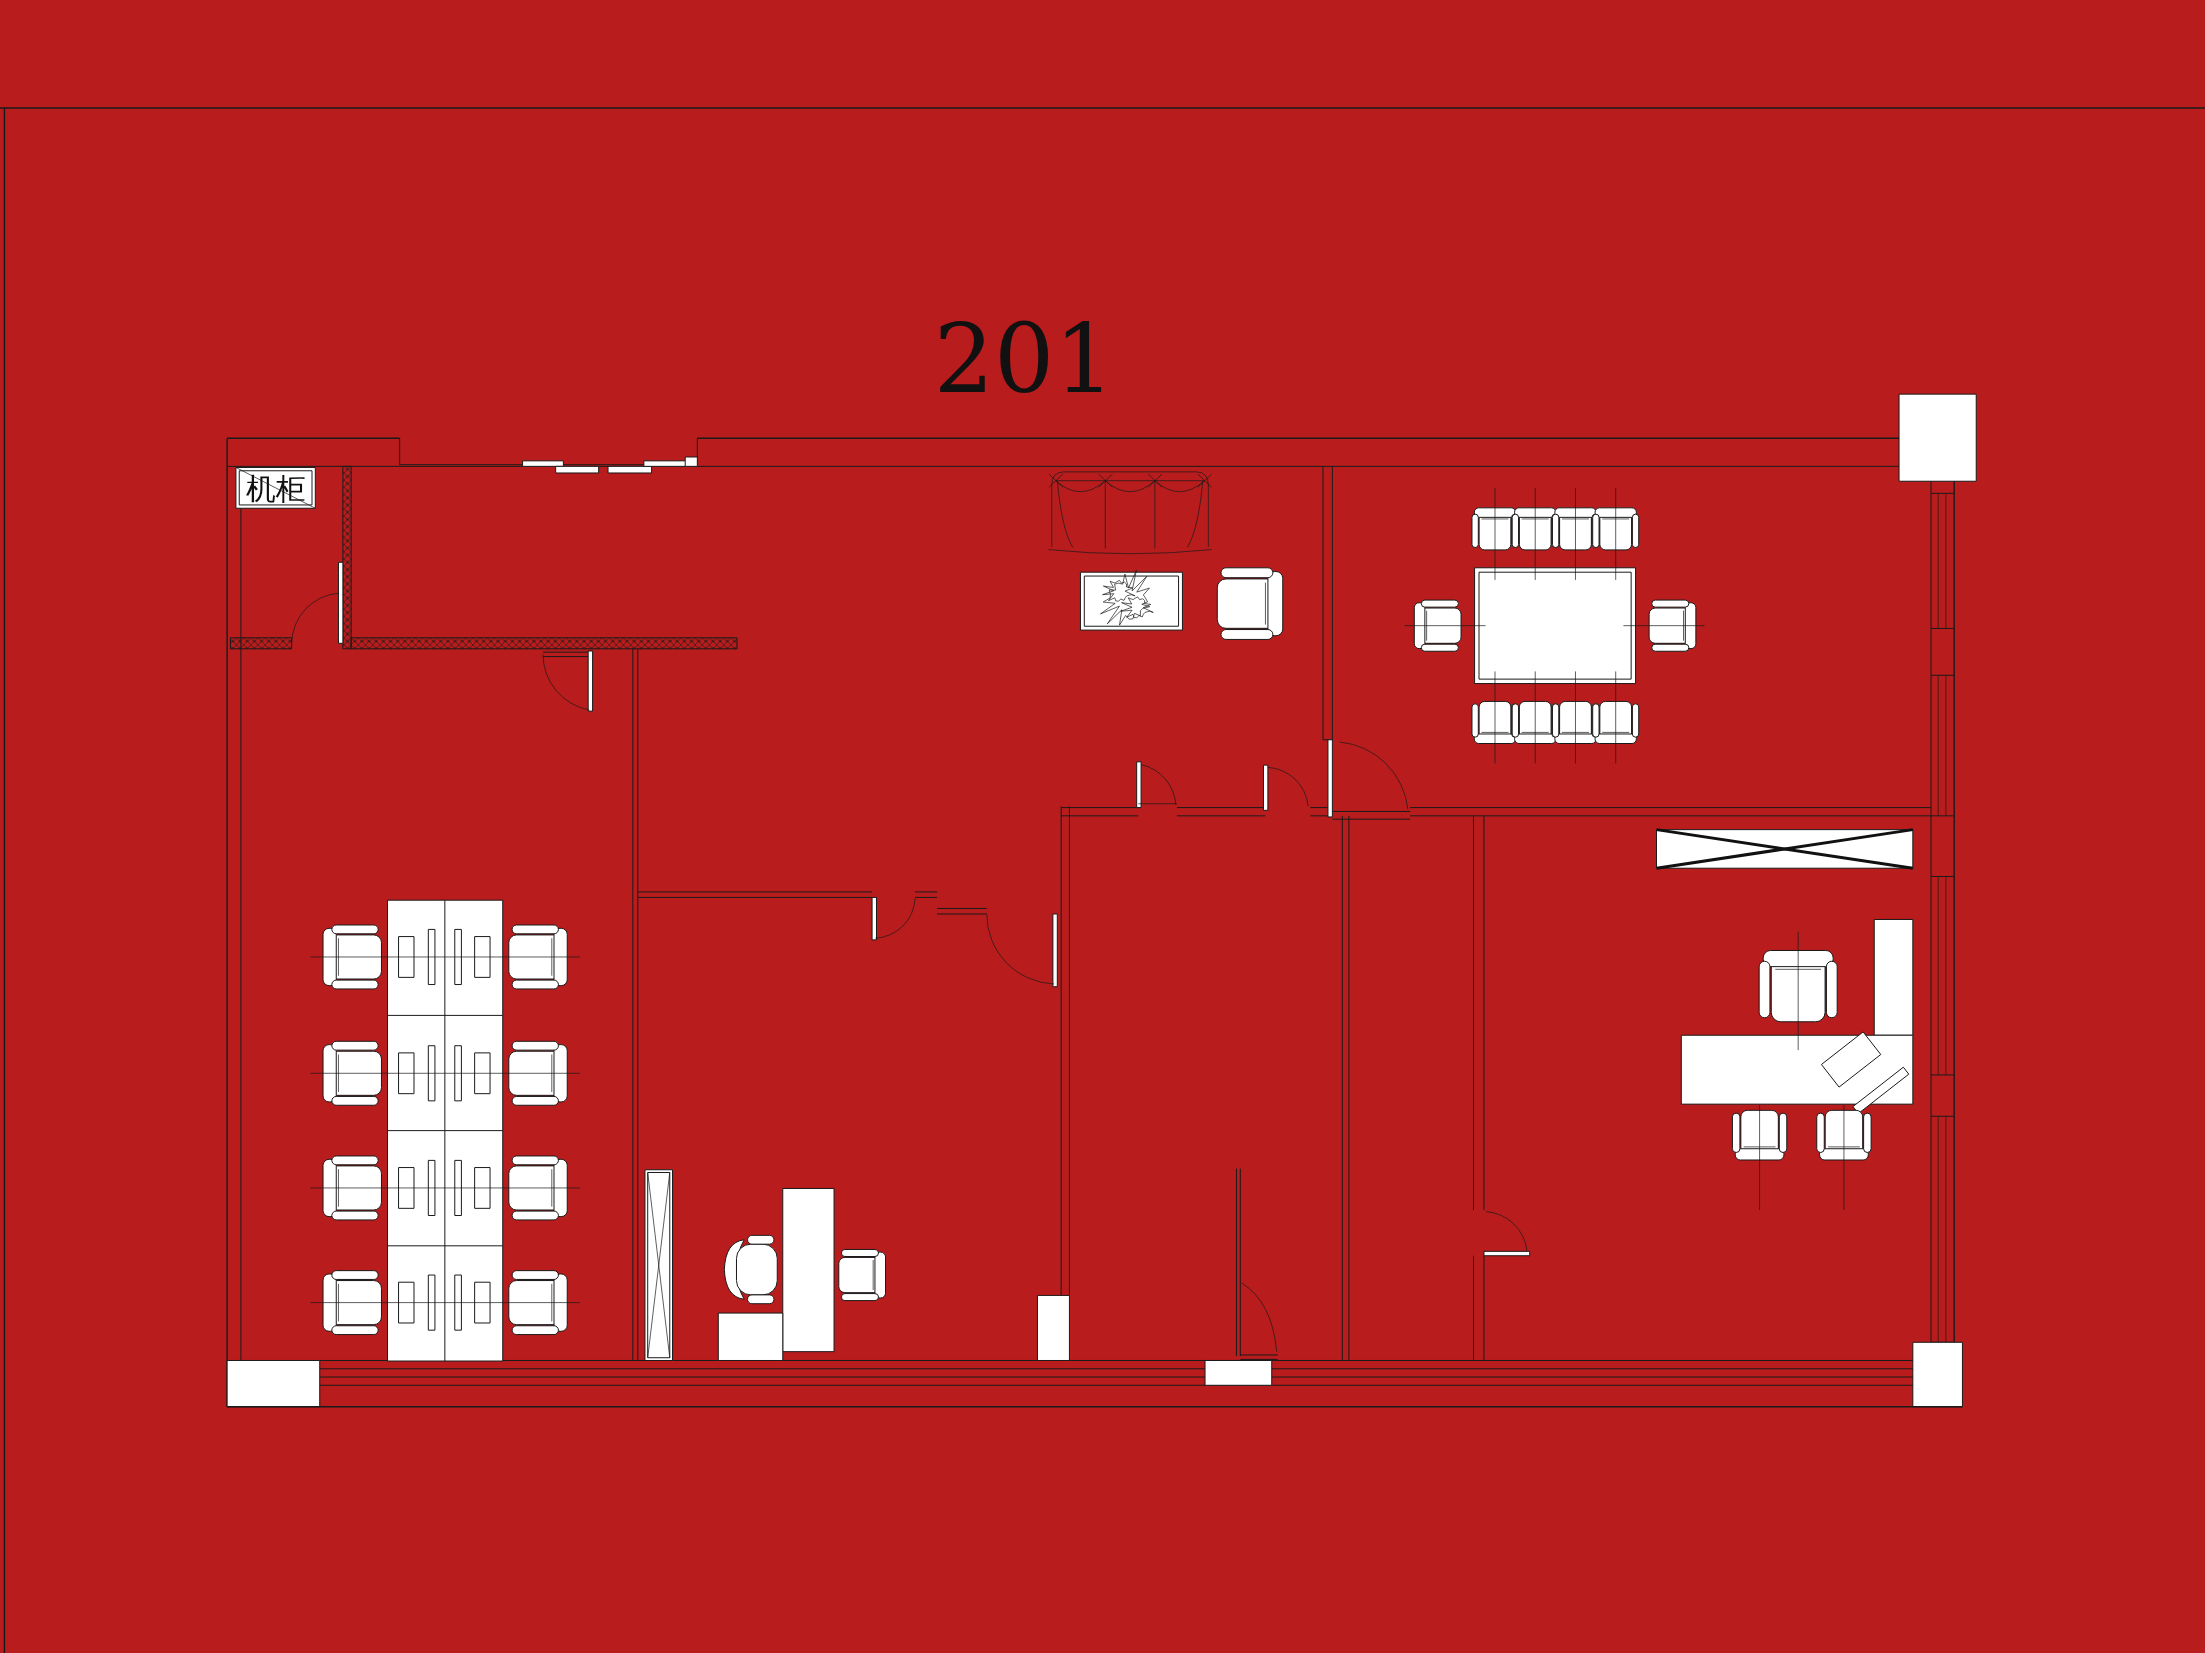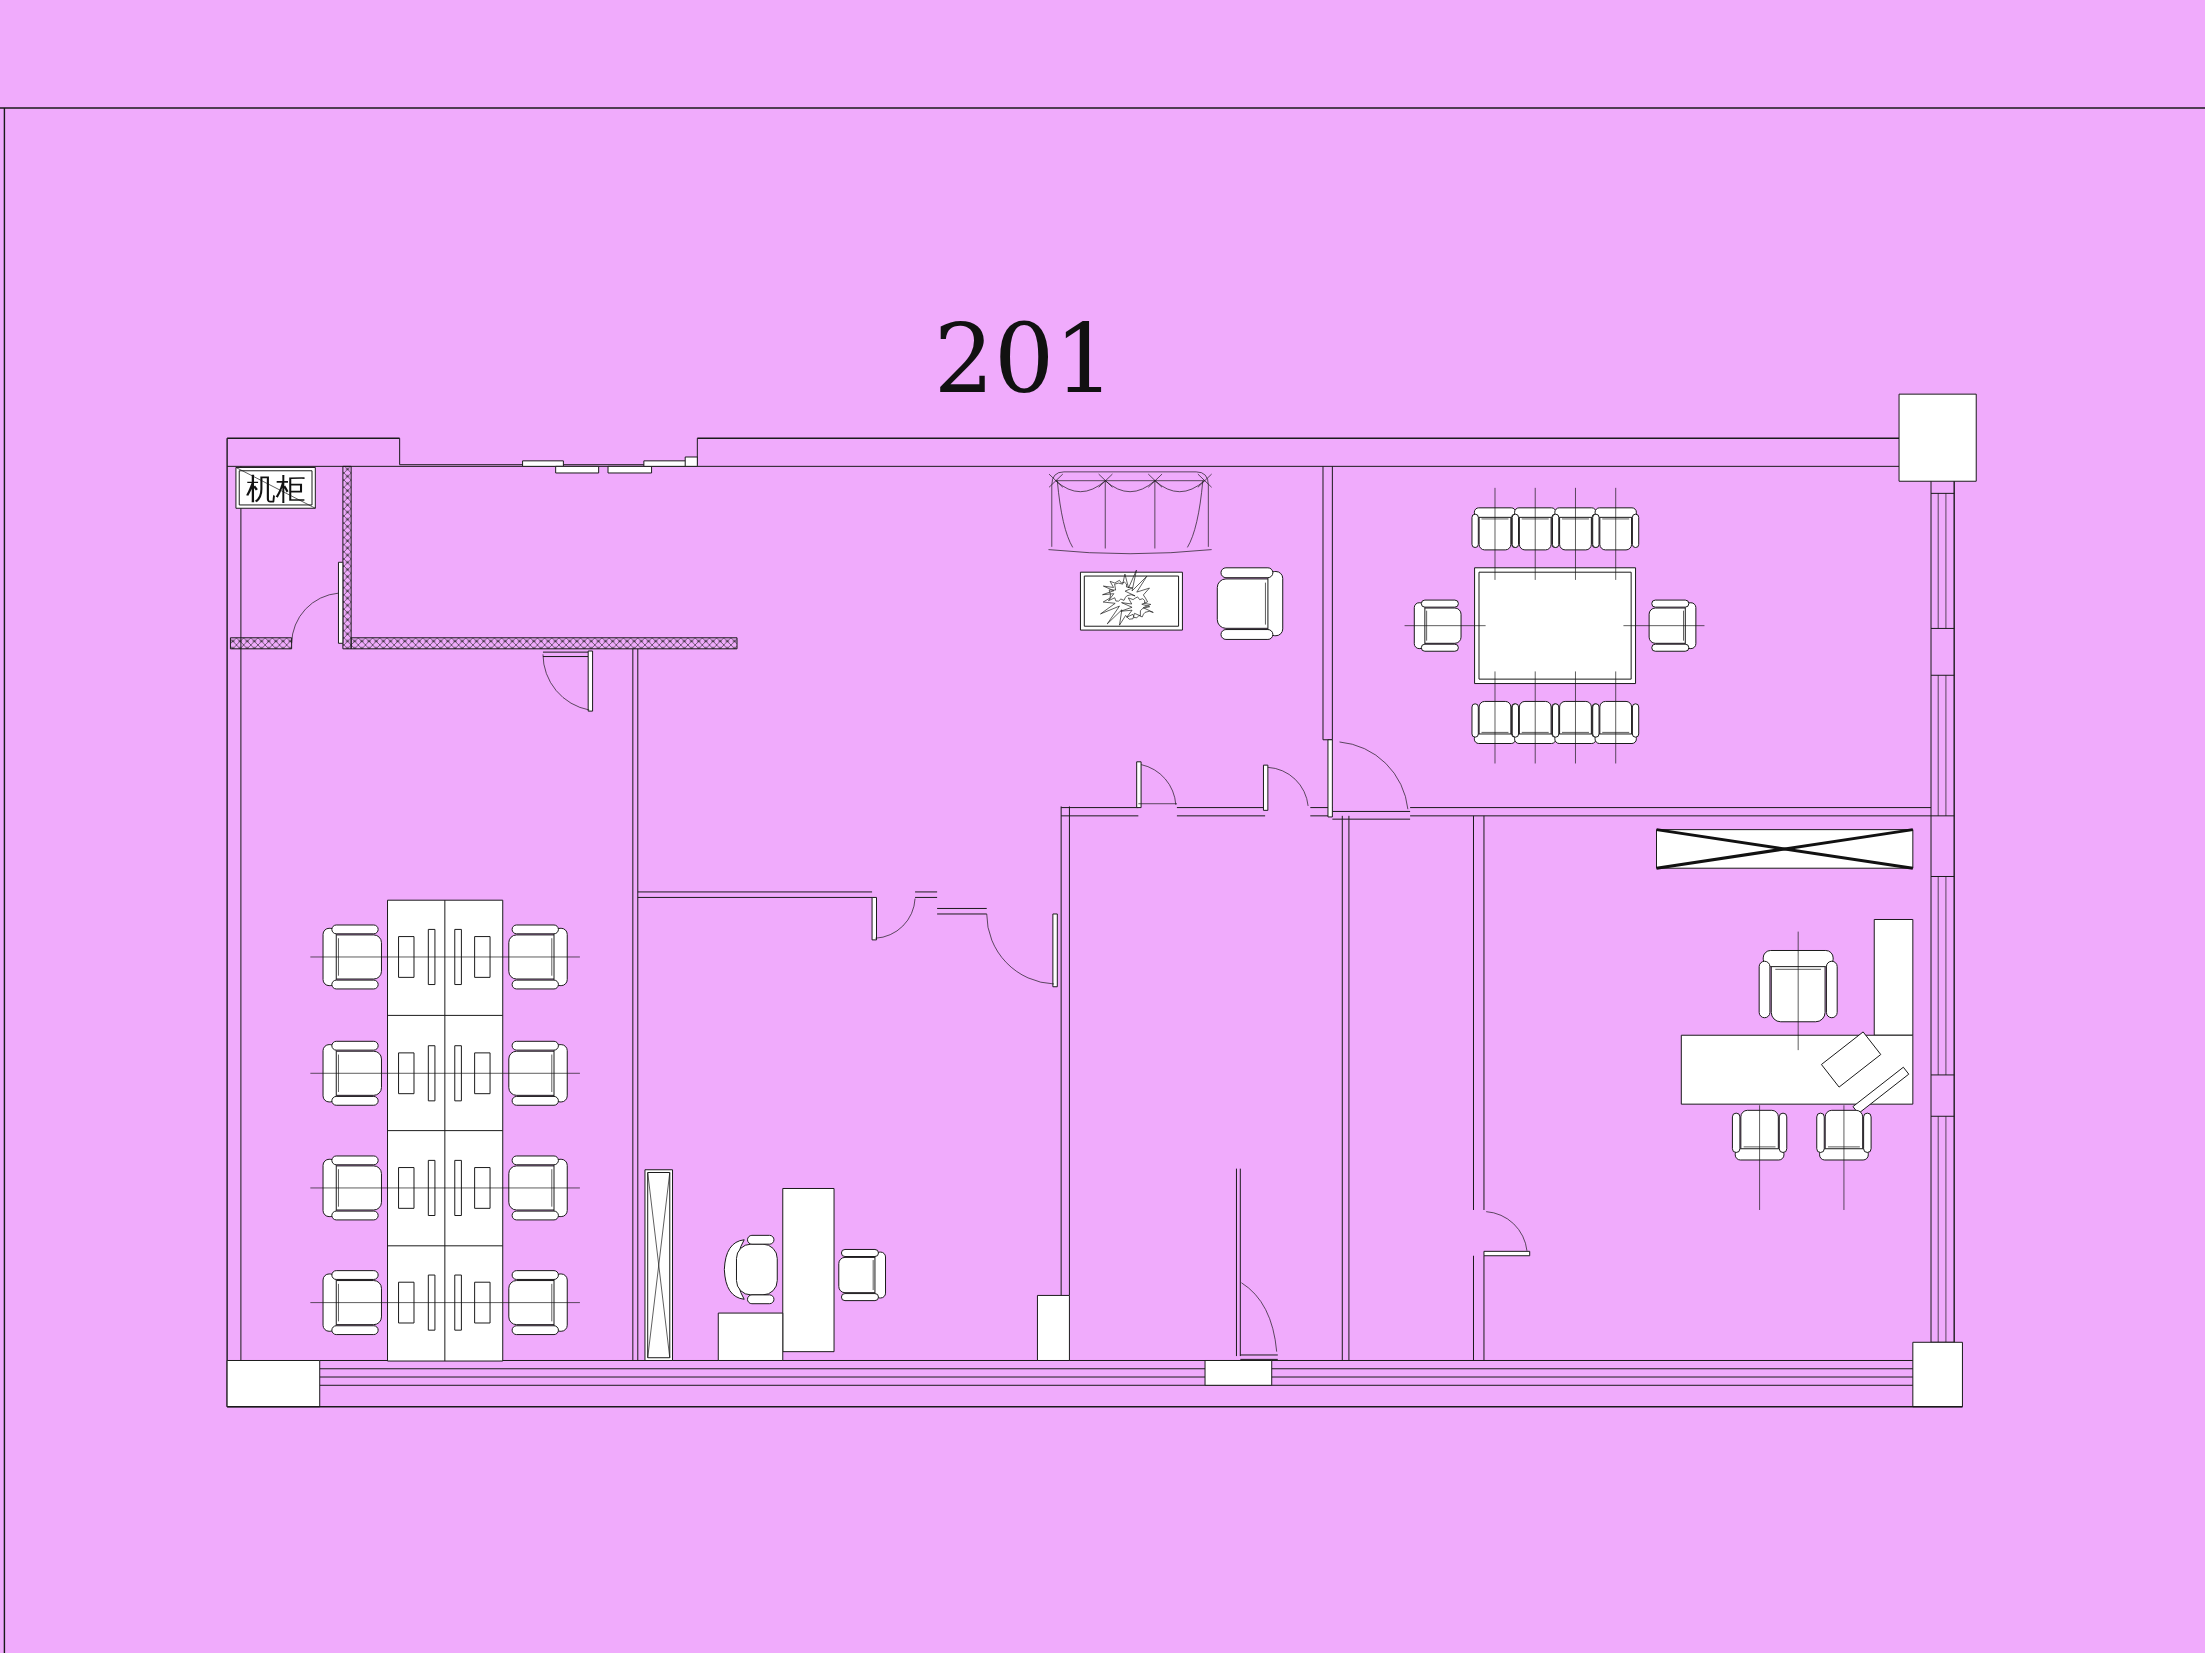--- a/index.html
+++ b/index.html
@@ -1,16 +1,16 @@
 <!DOCTYPE html>
 <html style="font-size:8.8px"><head>
 <meta charset="utf-8">
 <style>
   html,body{margin:0;padding:0;background:#ffffff;}
-  .page{width:100vw;height:75vw;position:relative;background:#f0abfc;overflow:hidden;}
+  .page{width:100vw;height:75vw;position:relative;background:#b91c1c;overflow:hidden;}
   svg{display:block;width:100%;height:100%;}
   svg *{vector-effect:non-scaling-stroke;}
   .ln{stroke:#1a1a1a;fill:none;stroke-width:1;}
   .ln2{stroke:#1a1a1a;fill:none;stroke-width:1.4;}
   .thin{stroke:#1a1a1a;fill:none;stroke-width:.7;}
   .wf{fill:#ffffff;stroke:#1a1a1a;stroke-width:1;}
   .hatch{fill:url(#hx);stroke:#1a1a1a;stroke-width:1;}
   .boldx{stroke:#111;stroke-width:3;fill:none;}
   .title-txt{font-family:"DejaVu Serif","Liberation Serif",serif;fill:#111;}
   .tag-txt{font-family:"DejaVu Sans","Liberation Sans",sans-serif;fill:#111;}

